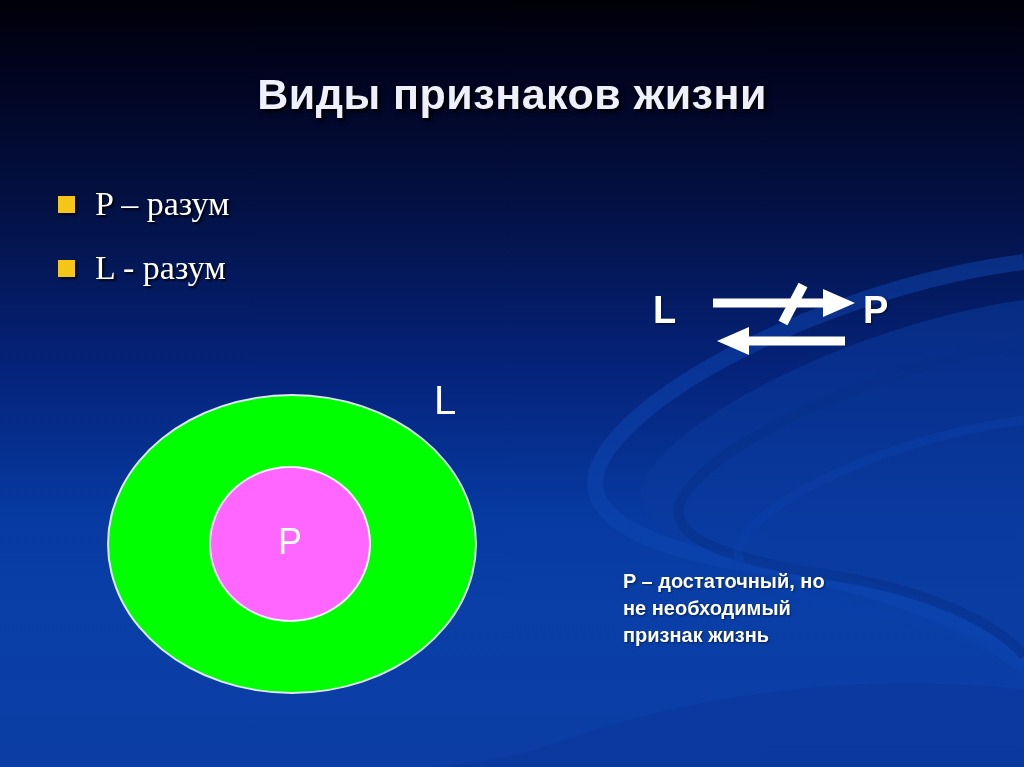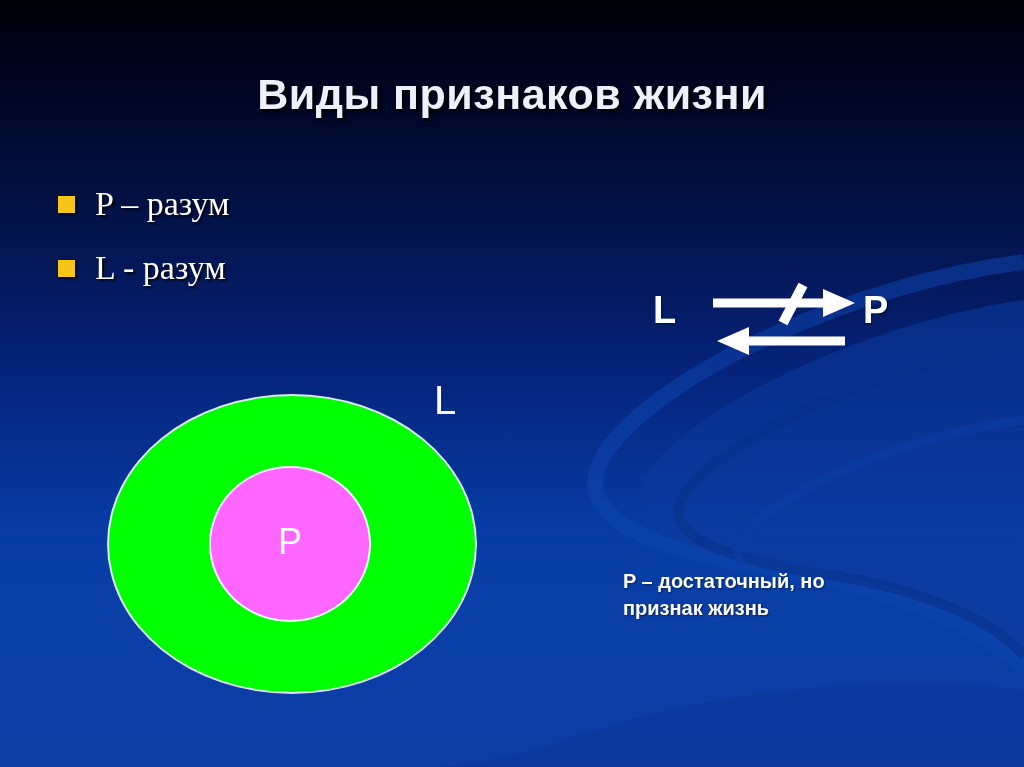--- a/index.html
+++ b/index.html
@@ -210,16 +210,17 @@
     <div id="outer-ellipse">
       <div id="inner-circle">
         <span id="inner-circle-label">P</span>
       </div>
     </div>
   </div>
   <span id="venn-outer-label">L</span>
 
   <div id="caption">
     <div>P – достаточный, но</div>
+    <div>не необходимый</div>
     <div>признак жизнь</div>
   </div>
 
 </div>
 
 </body></html>

